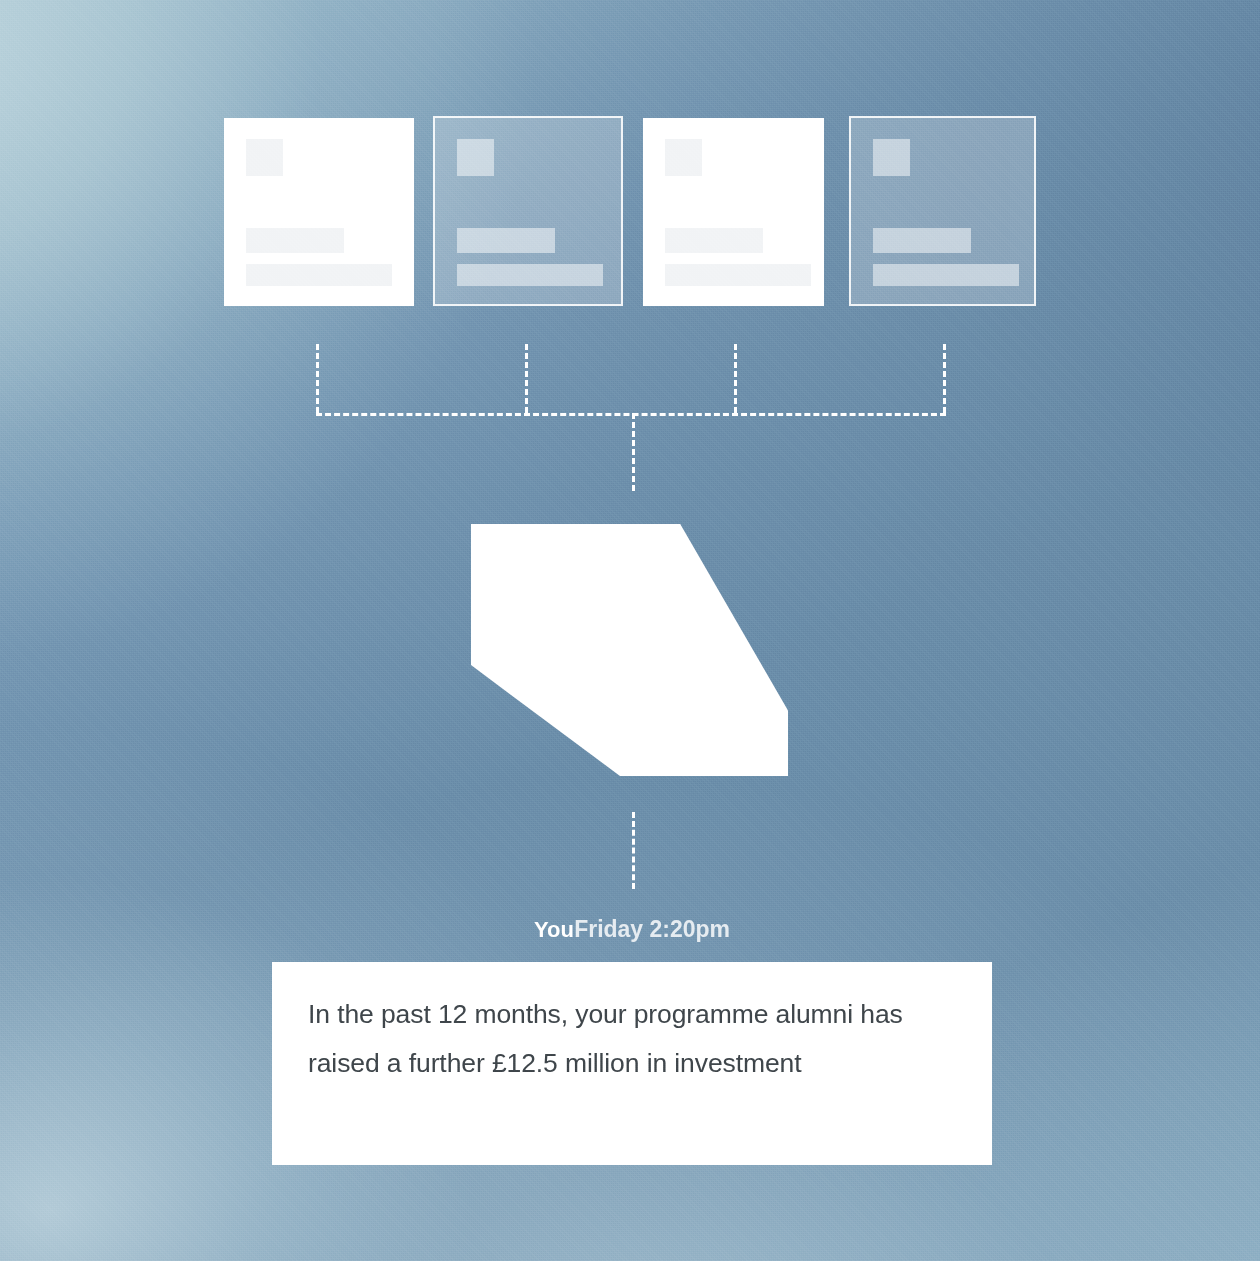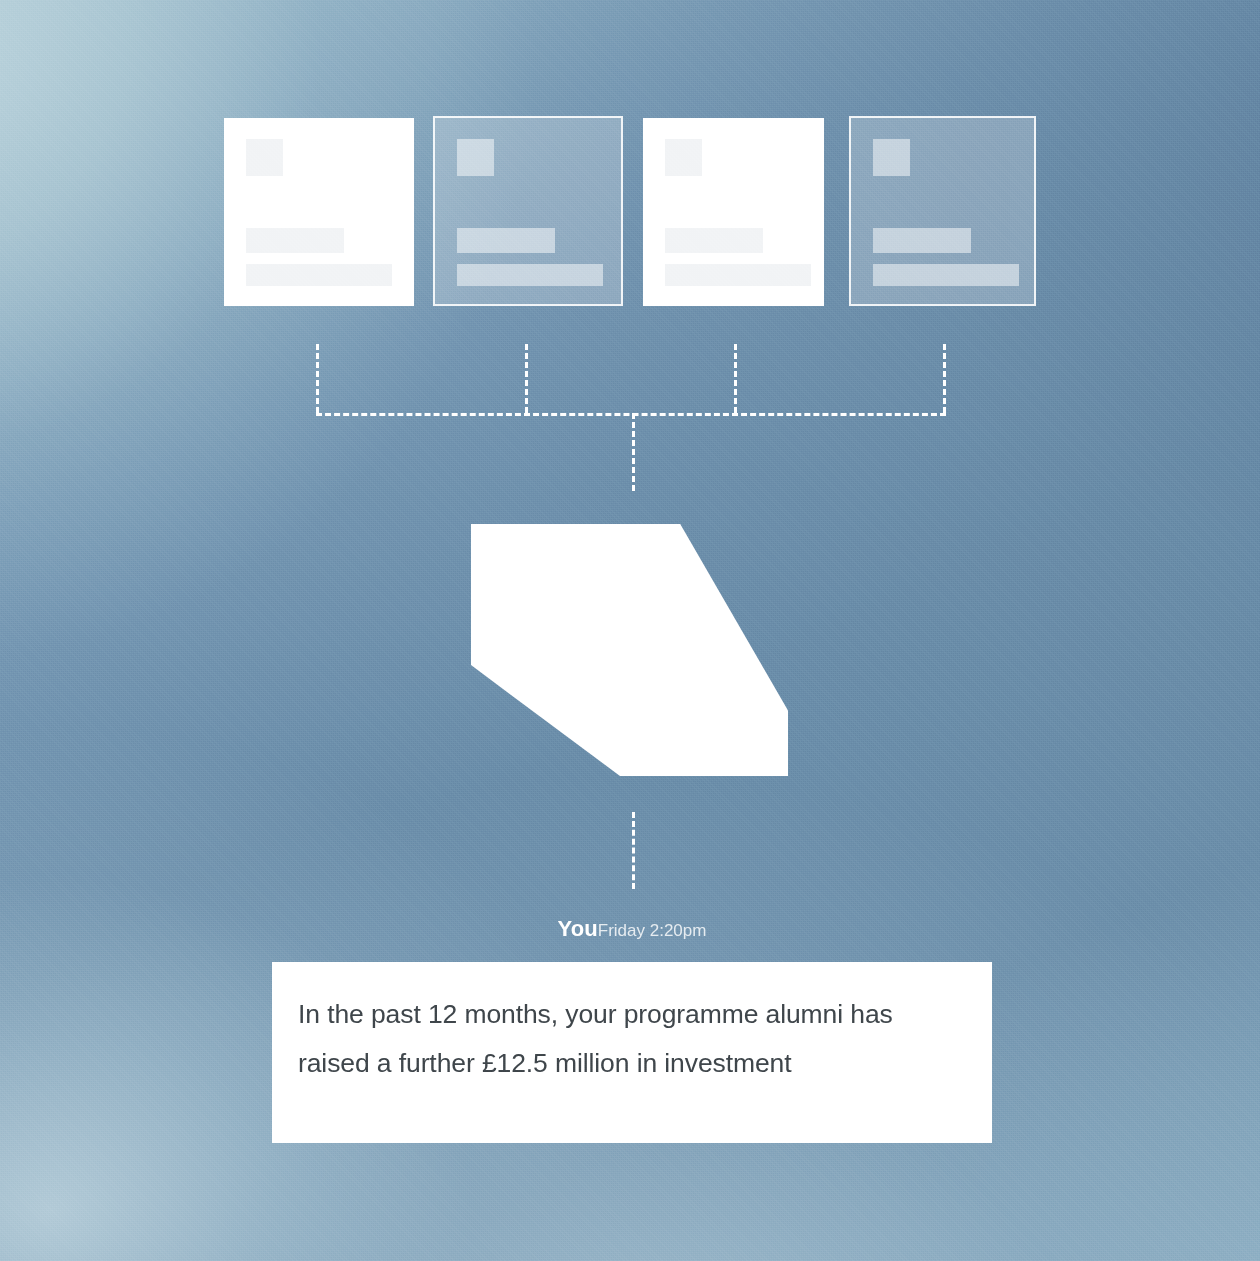--- a/index.html
+++ b/index.html
@@ -96,32 +96,32 @@
     align-items: baseline;
   }
   #msg-author {
     color: #ffffff;
     font-size: 22px;
     font-weight: bold;
     letter-spacing: 0.1px;
   }
   #msg-time {
     color: rgba(255,255,255,0.82);
-    font-size: 17px;
-    font-weight: normal;
+    font-size: 23px;
+    font-weight: bold;
   }
   #msg-bubble {
     position: absolute;
     left: 272px;
     top: 962px;
     width: 720px;
-    height: 181px;
+    height: 203px;
     background: #ffffff;
     box-sizing: border-box;
-    padding: 28px 26px;
+    padding: 28px 36px;
   }
   #msg-text {
     color: #3f464b;
     font-size: 26.5px;
     line-height: 49px;
     letter-spacing: -0.1px;
   }
 </style>
 </head>
 <body>

